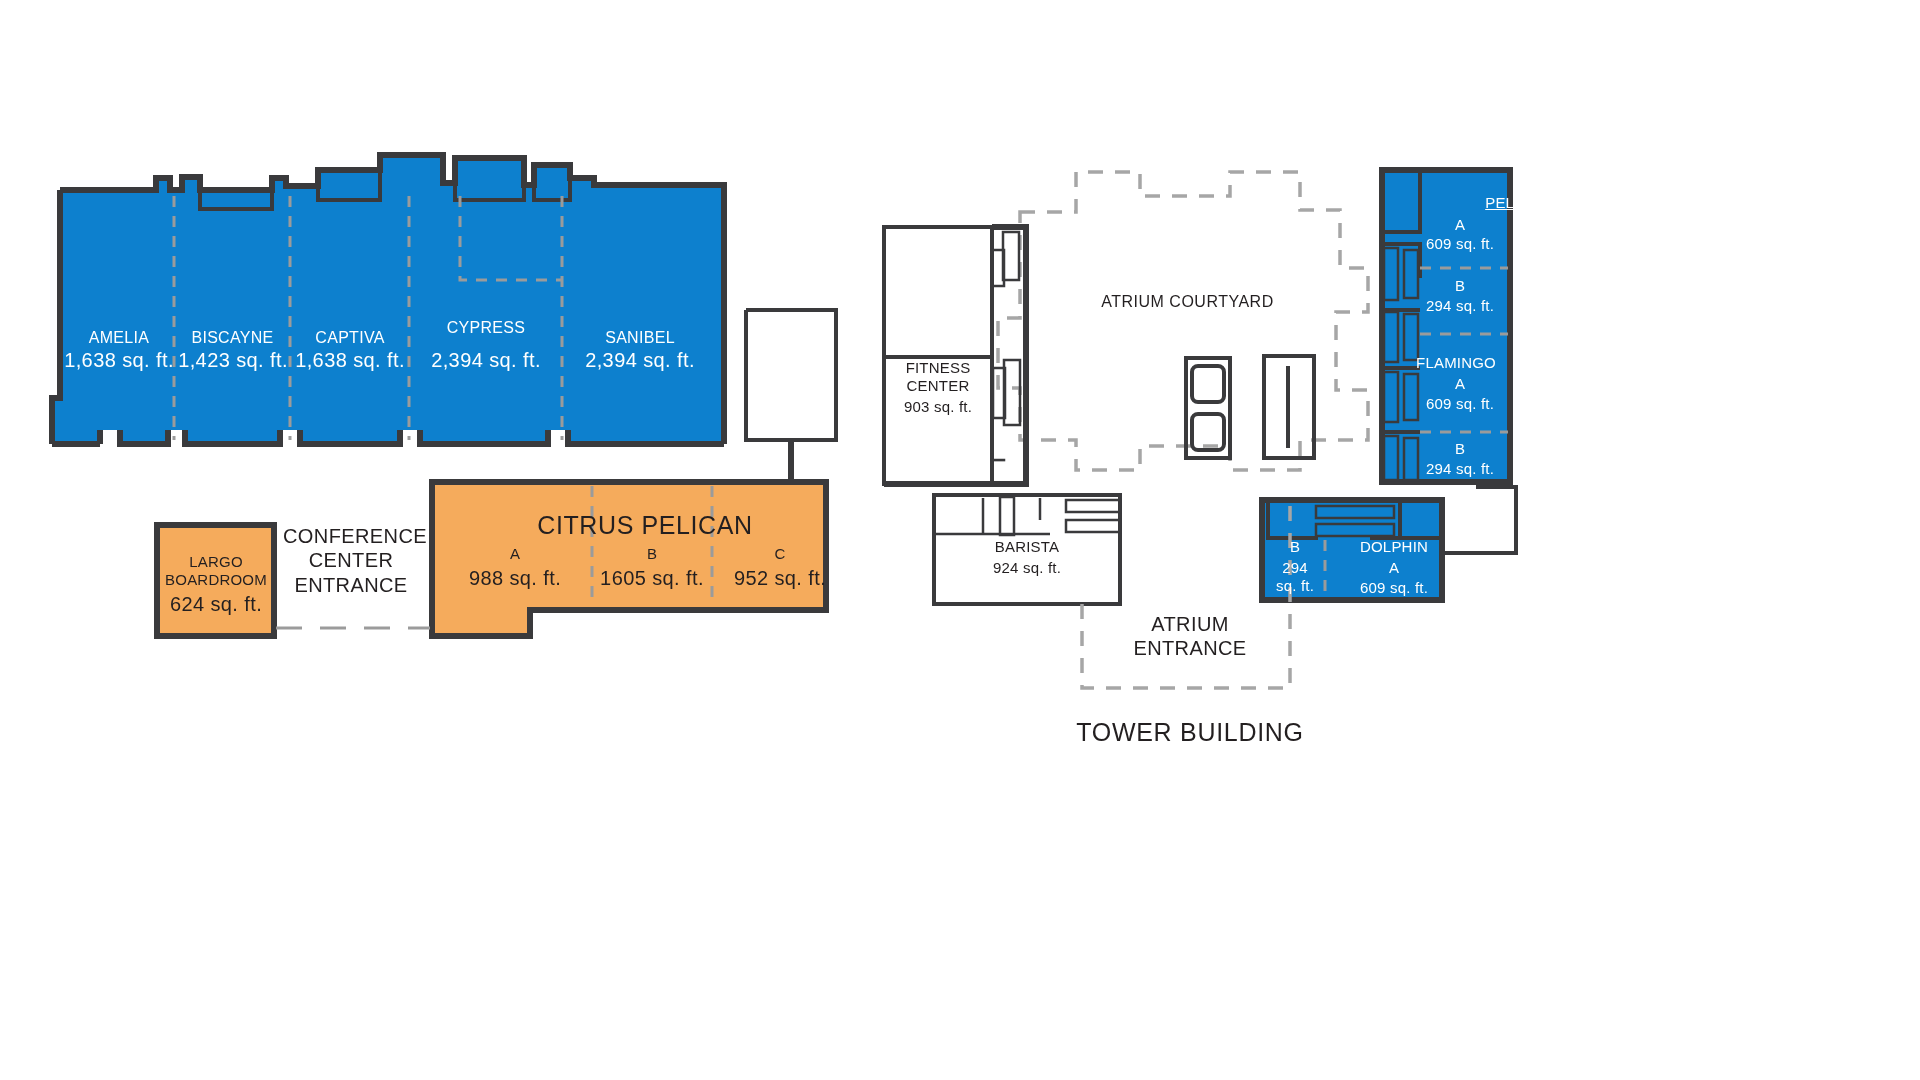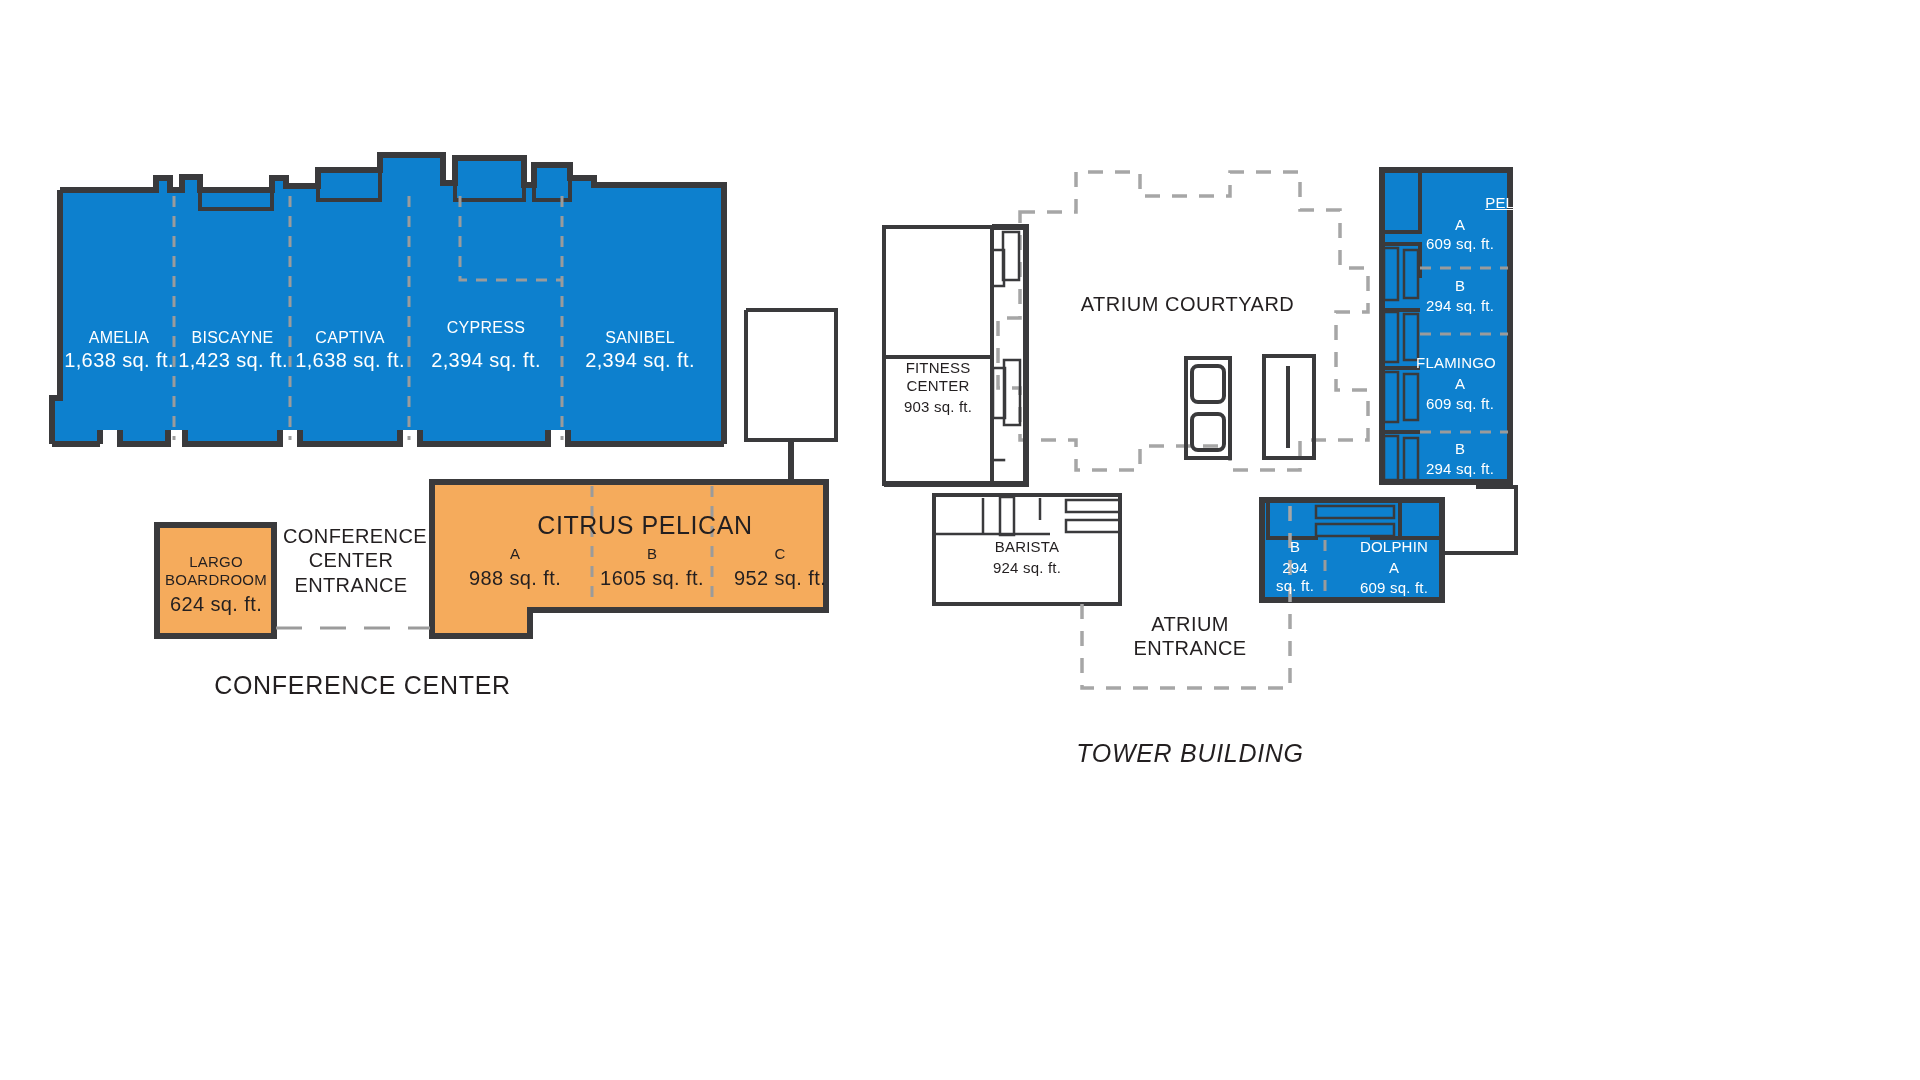--- a/index.html
+++ b/index.html
@@ -71,21 +71,21 @@
     font-family: "Liberation Sans", sans-serif;
   }
   .lbl-white { color: #ffffff; }
   .lbl-dark  { color: #231f20; }
 
   .t-title-big { font-size: 26px; letter-spacing: 0.6px; }
   .t-title-mid { font-size: 25px; letter-spacing: 0.6px; }
   .t-room      { font-size: 16px; letter-spacing: 0.3px; }
   .t-room-sm   { font-size: 15px; letter-spacing: 0.2px; }
   .t-area      { font-size: 20px; letter-spacing: 0.4px; }
-  .t-courtyard { font-size: 20px; letter-spacing: 0.5px; }
+  .t-courtyard { font-size: 16px; letter-spacing: 0.5px; }
   .t-entrance  { font-size: 20px; letter-spacing: 0.4px; }
   .t-build     { font-size: 25px; letter-spacing: 0.7px; }
 </style>
 </head>
 <body>
 
 <div id="stage">
 
   <svg id="plan" viewBox="0 0 1920 1080">
 
@@ -335,21 +335,20 @@
   <div class="lbl lbl-dark t-area" style="left:717px; top:566px; width:126px;">952 sq. ft.</div>
 
   <div class="lbl lbl-dark t-room-sm" style="left:157px; top:553px; width:118px;">LARGO
 BOARDROOM</div>
   <div class="lbl lbl-dark t-area" style="left:157px; top:592px; width:118px;">624 sq. ft.</div>
 
   <div class="lbl lbl-dark t-entrance" style="left:283px; top:524px; width:136px;">CONFERENCE
 CENTER
 ENTRANCE</div>
 
-  <div class="lbl lbl-dark t-build" style="left:200px; top:670px; width:325px;">CONFERENCE CENTER</div>
 
   <div class="lbl lbl-dark t-courtyard" style="left:1035px; top:292px; width:305px;">ATRIUM COURTYARD</div>
 
   <div class="lbl lbl-dark t-room-sm" style="left:884px; top:359px; width:108px;">FITNESS
 CENTER</div>
   <div class="lbl lbl-dark t-room-sm" style="left:878px; top:398px; width:120px;">903 sq. ft.</div>
 
   <div class="lbl lbl-dark t-room-sm" style="left:963px; top:538px; width:128px;">BARISTA</div>
   <div class="lbl lbl-dark t-room-sm" style="left:960px; top:559px; width:134px;">924 sq. ft.</div>
 
@@ -368,15 +367,15 @@
   <div class="lbl lbl-white t-room-sm" style="left:1334px; top:538px; width:120px;">DOLPHIN</div>
   <div class="lbl lbl-white t-room-sm" style="left:1334px; top:559px; width:120px;">A</div>
   <div class="lbl lbl-white t-room-sm" style="left:1330px; top:579px; width:128px;">609 sq. ft.</div>
   <div class="lbl lbl-white t-room-sm" style="left:1265px; top:538px; width:60px;">B</div>
   <div class="lbl lbl-white t-room-sm" style="left:1263px; top:559px; width:64px;">294
 sq. ft.</div>
 
   <div class="lbl lbl-dark t-entrance" style="left:1106px; top:612px; width:168px;">ATRIUM
 ENTRANCE</div>
 
-  <div class="lbl lbl-dark t-build" style="left:1040px; top:738px; width:300px;font-style:italic;">TOWER BUILDING</div>
+  <div class="lbl lbl-dark t-build" style="left:1040px; top:717px; width:300px;">TOWER BUILDING</div>
 
 </div>
 
 </body></html>

